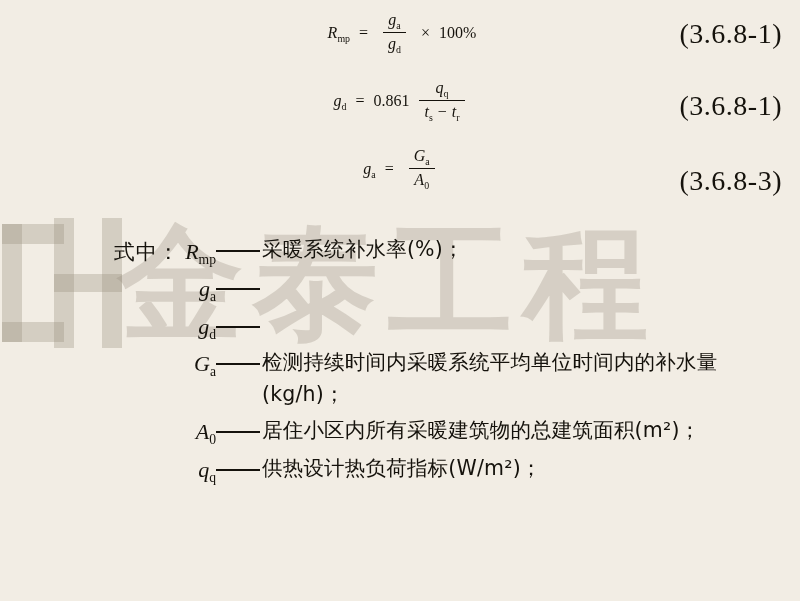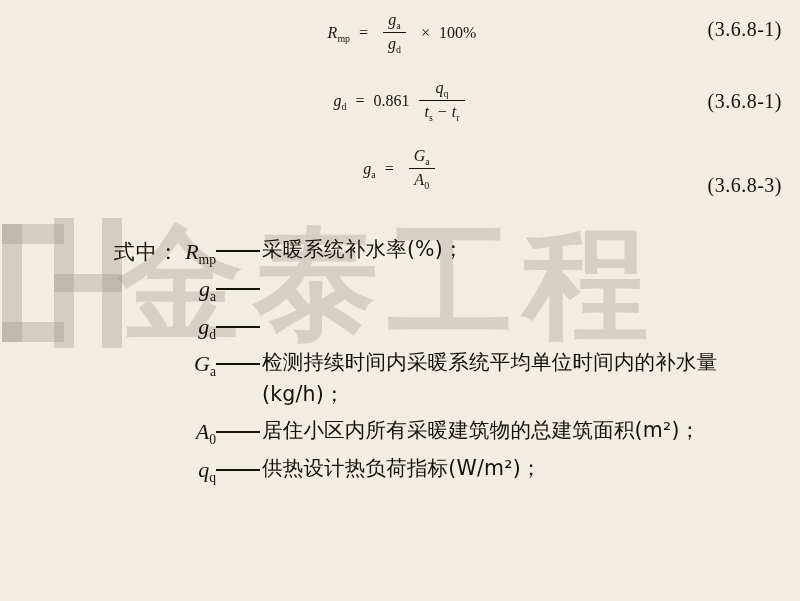--- a/index.html
+++ b/index.html
@@ -72,21 +72,21 @@
   .formula-body {
     position: absolute;
     left: 4px;
     right: 0;
     text-align: center;
     font-size: 16px;
   }
   .eq-number {
     position: absolute;
     right: 18px;
-    font-size: 20px;
+    font-size: 28px;
     font-family: "Liberation Serif", serif;
     letter-spacing: 0.5px;
   }
 
   .var {
     font-style: italic;
     font-family: "Liberation Serif", serif;
   }
   .sub {
     font-size: 0.62em;
@@ -202,21 +202,21 @@
 
   <div class="formula-row" style="height:70px;">
     <div class="formula-body" style="top:10px;">
       <span class="var"><span>g</span><span class="sub">a</span></span>
       <span class="op">=</span>
       <span class="frac">
         <span class="num var"><span>G</span><span class="sub">a</span></span>
         <span class="den var"><span>A</span><span class="sub">0</span></span>
       </span>
     </div>
-    <div class="eq-number" style="top:36px;">(3.6.8-3)</div>
+    <div class="eq-number" style="top:27px;">(3.6.8-3)</div>
   </div>
 
   <div id="defs">
 
     <div class="def-row">
       <div class="def-sym">
         <span class="lead">式中：</span>
         <span class="var"><span>R</span><span class="sub">mp</span></span>
       </div>
       <div class="def-dash">

